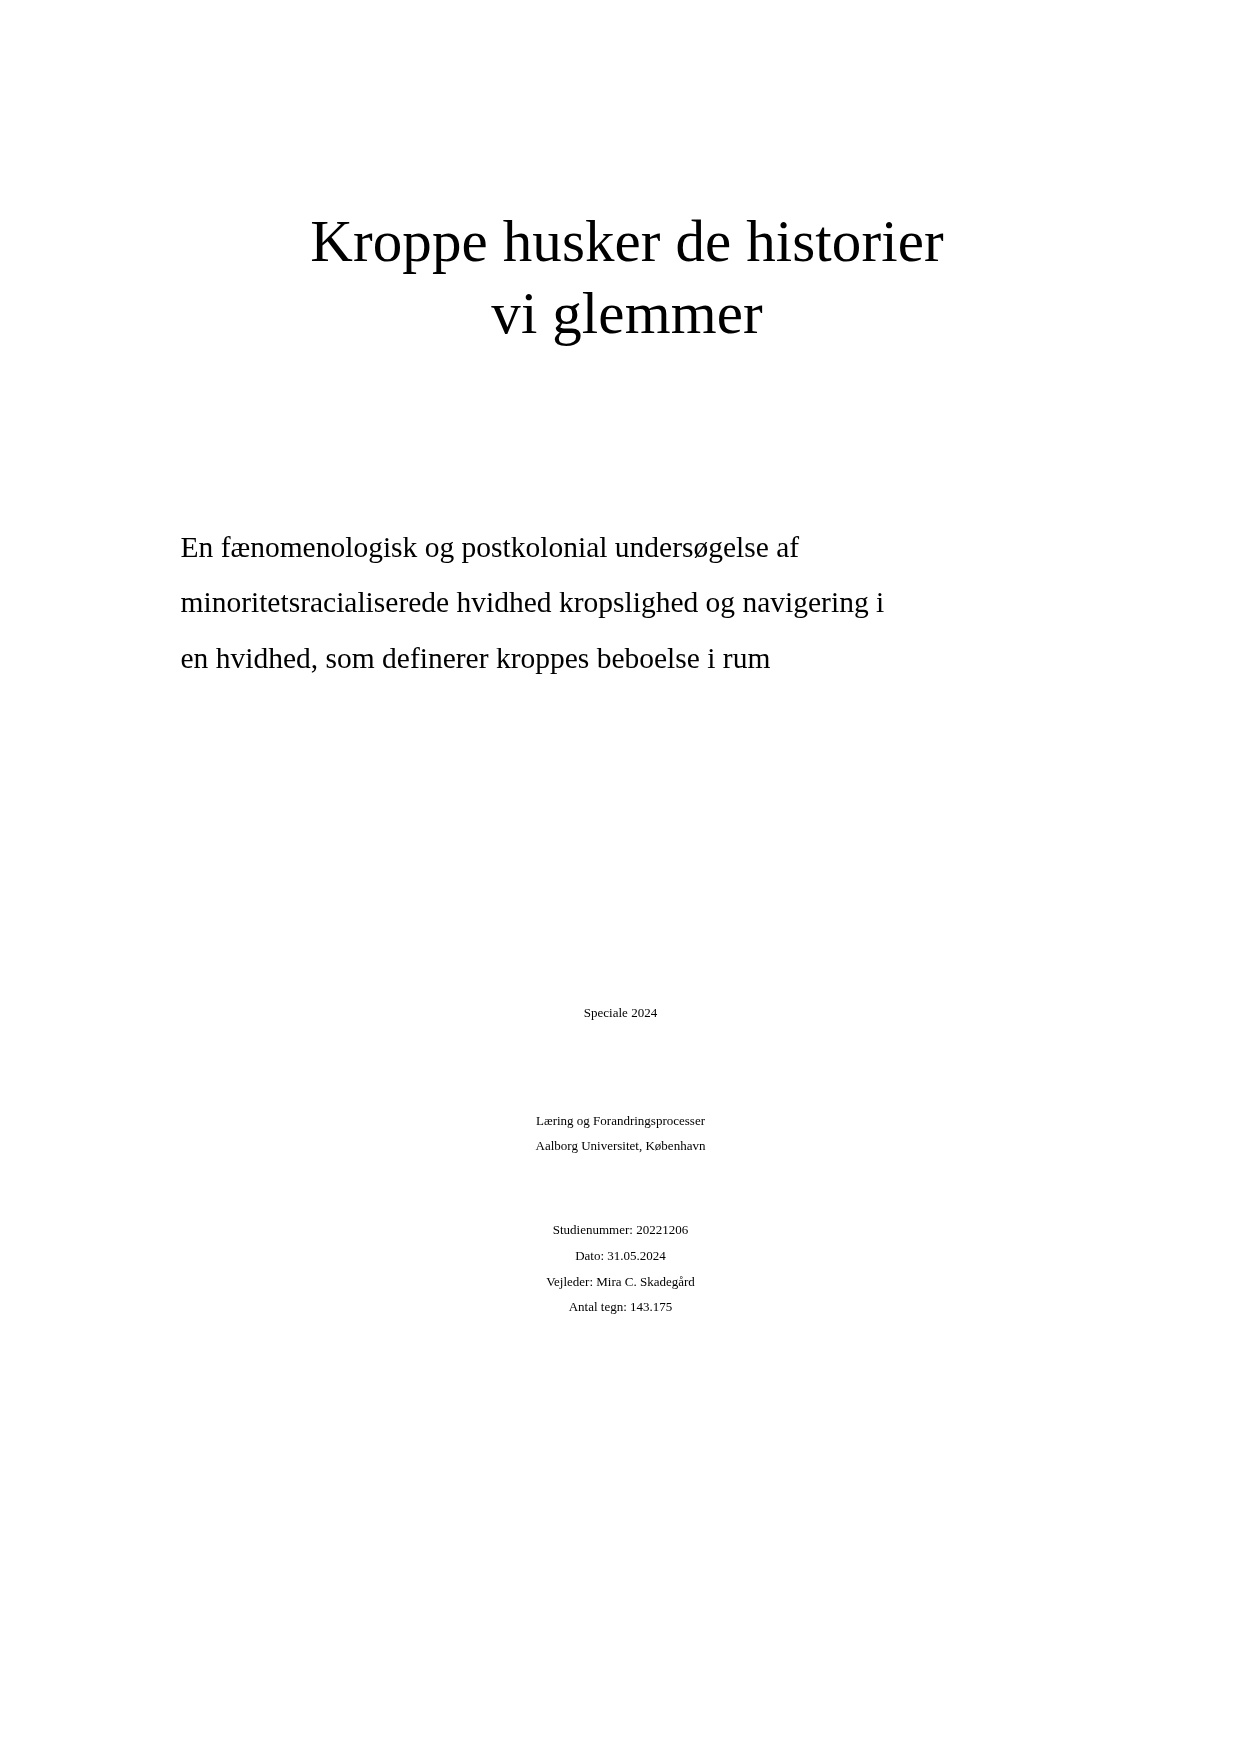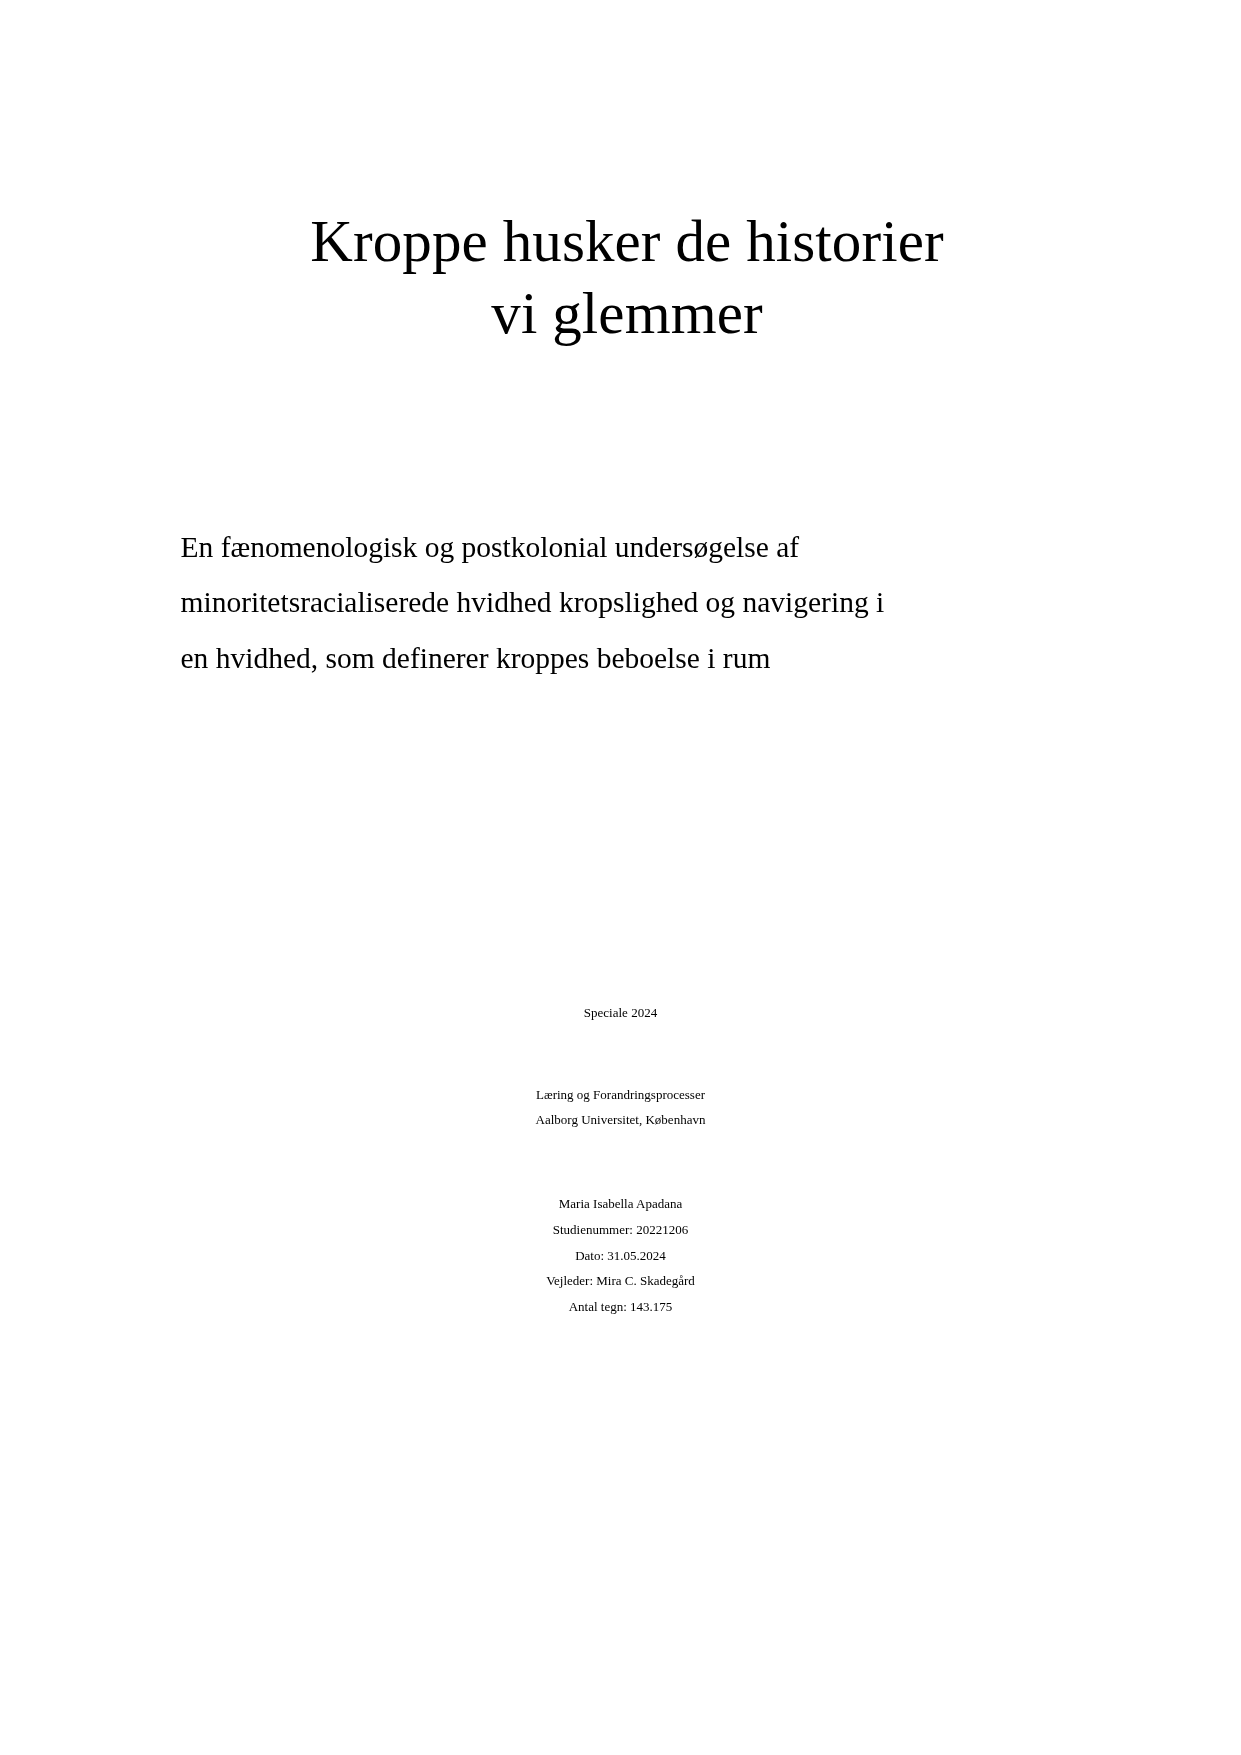--- a/index.html
+++ b/index.html
@@ -63,21 +63,21 @@
     left: 0;
     right: 0;
     top: 1000px;
     text-align: center;
   }
 
   .meta-group {
     display: block;
   }
 
-  .meta-group-program { margin-top: 56px; }
+  .meta-group-program { margin-top: 82px; }
   .meta-group-author  { margin-top: 58px; }
 
   .meta-line {
     display: block;
     font-size: 13px;
     line-height: 1.98;
     font-weight: 400;
     white-space: nowrap;
   }
 </style>
@@ -102,21 +102,20 @@
     <div class="meta-group meta-group-publication">
       <span class="meta-line">Speciale 2024</span>
     </div>
 
     <div class="meta-group meta-group-program">
       <span class="meta-line">Læring og Forandringsprocesser</span>
       <span class="meta-line">Aalborg Universitet, København</span>
     </div>
 
     <div class="meta-group meta-group-author">
-      <span class="meta-line">Maria Isabella Apadana</span>
       <span class="meta-line">Studienummer: 20221206</span>
       <span class="meta-line">Dato: 31.05.2024</span>
       <span class="meta-line">Vejleder: Mira C. Skadegård</span>
       <span class="meta-line">Antal tegn: 143.175</span>
     </div>
 
   </div>
 
 </div>
 

